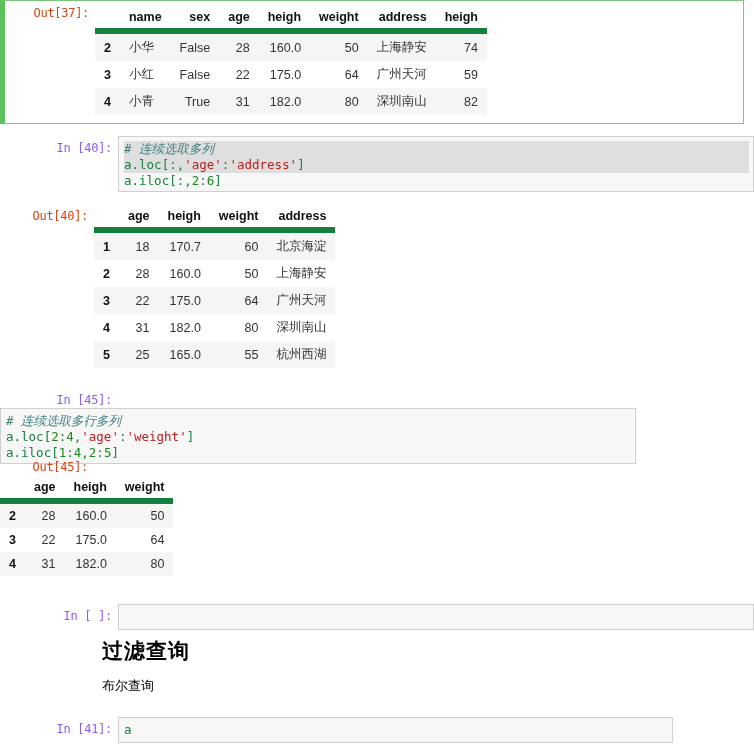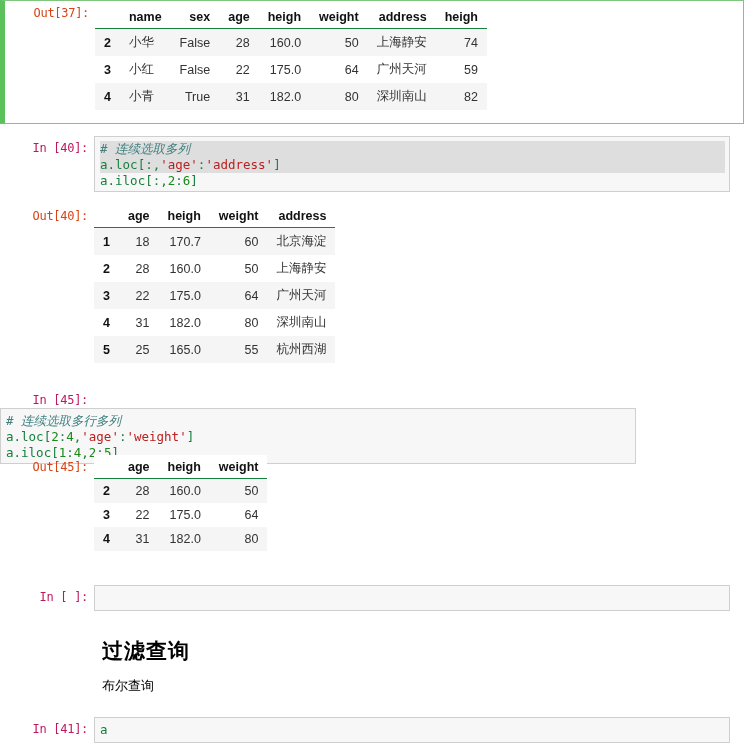--- a/index.html
+++ b/index.html
@@ -26,21 +26,21 @@
     width: 88px;
     min-width: 88px;
     text-align: right;
     padding-right: 6px;
     font-family: "DejaVu Sans Mono", monospace;
     font-size: 12px;
     line-height: 16px;
     white-space: pre;
     letter-spacing: -0.3px;
   }
-  .prompt.in  { color: #be185d; }
+  .prompt.in  { color: #8b5cf6; padding-left: 24px; }
   .prompt.out { color: #D84315; }
   .cell-body { flex: 1; min-width: 0; }
 
   
   #selected-out-cell {
     border: 1px solid #7ec67e;
     border-left: 5px solid #5bc25b;
     background: #ffffff;
     box-sizing: border-box;
     width: 744px;
@@ -80,21 +80,21 @@
   .df th, .df td {
     padding: 5px 9px;
     text-align: right;
     vertical-align: middle;
     border: none;
     white-space: nowrap;
   }
   .df thead th {
     font-weight: bold;
     color: #111;
-    border-bottom: 1px solid #15803d;
+    border-bottom: 6px solid #15803d;
     padding-bottom: 4px;
     background: #ffffff;
   }
   .df tbody th {
     font-weight: bold;
     color: #111;
     text-align: right;
   }
   .df tbody tr:nth-child(odd)  { background: #f5f5f5; }
   .df tbody tr:nth-child(even) { background: #ffffff; }
@@ -236,21 +236,21 @@
       </tbody>
     </table>
   </div>
 </div>
 
 <div class="abs cell" style="left:0px; top:388px; width:754px;flex-direction:column;">
   <div class="prompt in" style="padding-top:4px;">In [45]:</div>
   <div class="input-area" style="width:636px; height:56px;" id="code-in45"><div class="line"><span class="tok-comment"># 连续选取多行多列</span></div><div class="line"><span class="tok-plain">a.loc[</span><span class="tok-num">2</span><span class="tok-plain">:</span><span class="tok-num">4</span><span class="tok-plain">,</span><span class="tok-str">'age'</span><span class="tok-plain">:</span><span class="tok-str">'weight'</span><span class="tok-plain">]</span></div><div class="line"><span class="tok-plain">a.iloc[</span><span class="tok-num">1</span><span class="tok-plain">:</span><span class="tok-num">4</span><span class="tok-plain">,</span><span class="tok-num">2</span><span class="tok-plain">:</span><span class="tok-num">5</span><span class="tok-plain">]</span></div></div>
 </div>
 
-<div class="abs cell" style="left:0px; top:455px; width:754px;">
+<div class="abs cell" style="left:0px; top:455px; width:754px;flex-direction:column;">
   <div class="prompt out" style="padding-top:4px;">Out[45]:</div>
   <div class="cell-body">
     <table class="df">
       <thead>
         <tr>
           <th></th>
           <th>age</th>
           <th>heigh</th>
           <th>weight</th>
         </tr>
@@ -272,26 +272,26 @@
           <th>4</th>
           <td>31</td>
           <td>182.0</td>
           <td>80</td>
         </tr>
       </tbody>
     </table>
   </div>
 </div>
 
-<div class="abs cell" style="left:0px; top:585px; width:754px;">
+<div class="abs cell" style="left:0px; top:604px; width:754px;">
   <div class="prompt in" style="padding-top:4px;">In [ ]:</div>
   <div class="input-area" style="width:636px; height:26px;" id="code-empty"><div class="line">&nbsp;</div></div>
 </div>
 
 <div class="abs md" style="left:0px; top:637px; width:754px;">
   <h2>过滤查询</h2>
   <p>布尔查询</p>
 </div>
 
-<div class="abs cell" style="left:0px; top:717px; width:740px;border-radius:7px;">
+<div class="abs cell" style="left:0px; top:717px; width:673px;border-radius:7px;">
   <div class="prompt in" style="padding-top:4px;">In [41]:</div>
   <div class="input-area" style="width:636px; height:26px;" id="code-in41"><div class="line"><span class="tok-plain">a</span></div></div>
 </div>
 
 </body></html>

